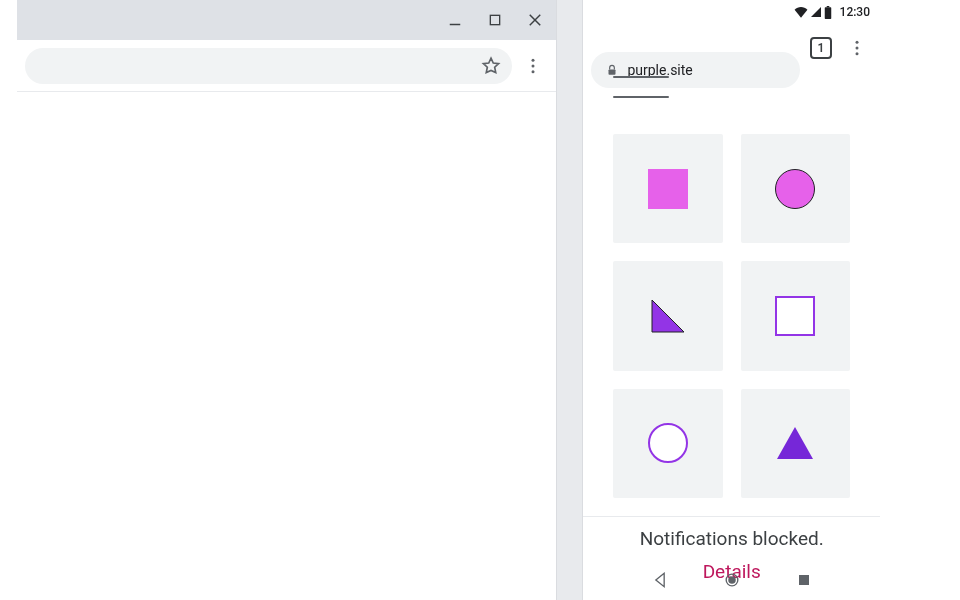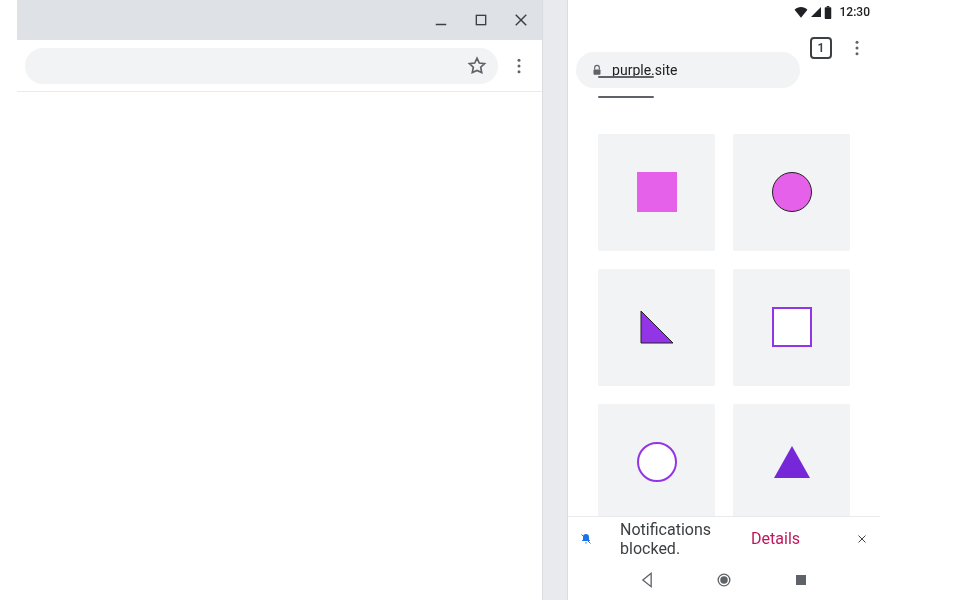--- a/index.html
+++ b/index.html
@@ -97,22 +97,23 @@
     width: 32px; height: 32px; border: 2px solid #9334e6; background: #fff;
   }
   .sh-circle-outline {
     width: 36px; height: 36px; border-radius: 50%; border: 2px solid #9334e6;
     background: #fff;
   }
 
   
   .infobar {
     height: 44px; border-top: 1px solid #e8eaed; display: flex;
-    align-items: center; padding: 0 12px; gap: 28px; font-size: 16px;
+    align-items: center; padding: 0 12px; gap: 10px; font-size: 19px;
     color: #3c4043;
+    flex-direction: column;
   }
   .infobar .link { color: #be185d; cursor: pointer; }
   .infobar .spacer { flex: 1; }
   .infobar .close { width: 18px; height: 18px; cursor: pointer; color: #3c4043; }
 
   .navbar {
     height: 40px; display: flex; align-items: center; justify-content: space-around;
     padding: 0 40px;
   }
   .navbtn { width: 20px; height: 20px; color: #5f6368; }

